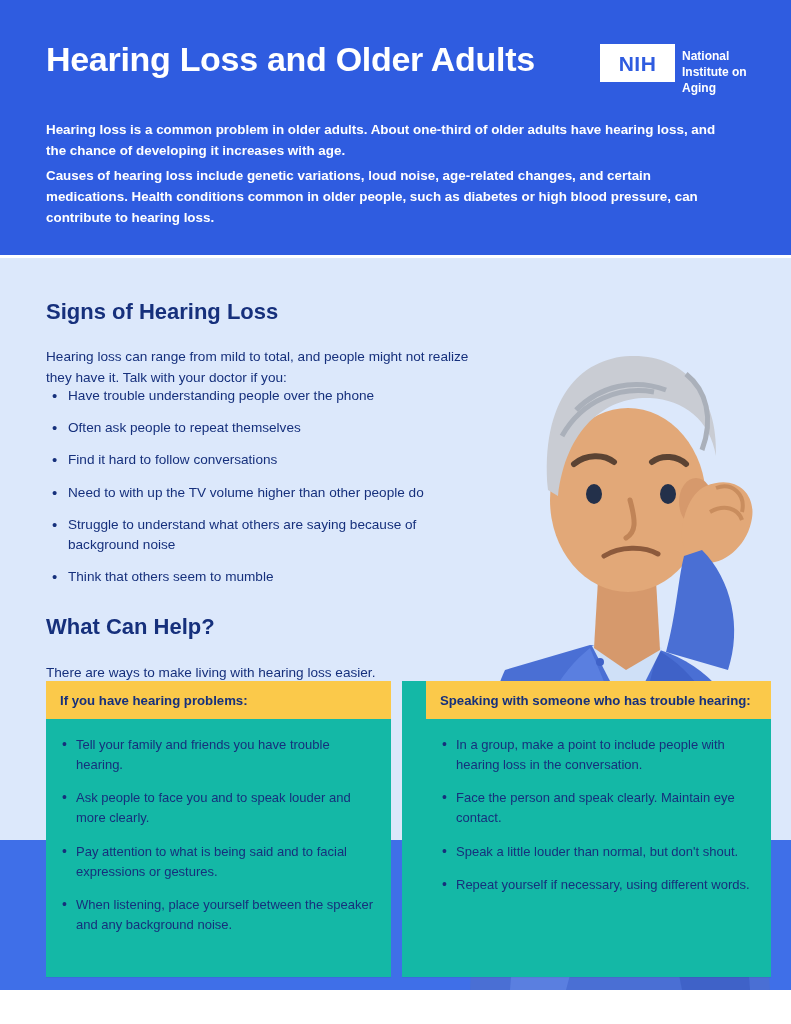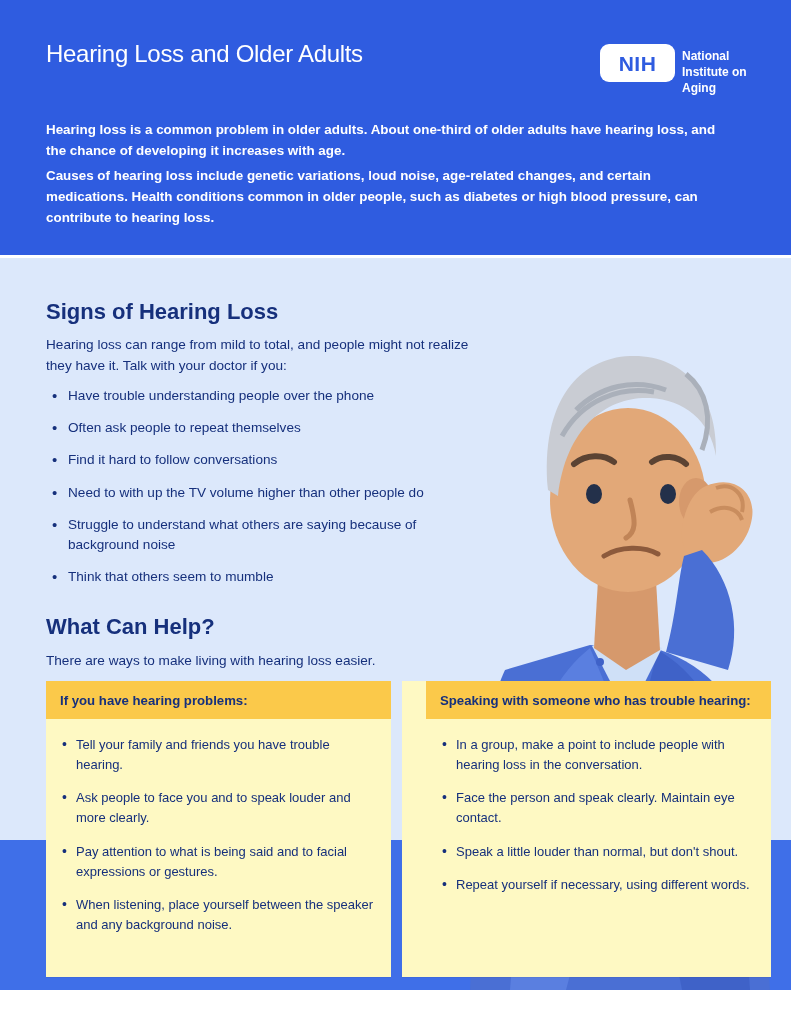--- a/index.html
+++ b/index.html
@@ -28,22 +28,22 @@
     left: 0;
     top: 0;
     width: 791px;
     height: 255px;
     background: #2f5ce0;
   }
   .hero-title {
     position: absolute;
     left: 46px;
     top: 40px;
-    font-size: 24px;
-    font-weight: normal;
+    font-size: 34px;
+    font-weight: bold;
     color: #ffffff;
     letter-spacing: -0.3px;
     white-space: nowrap;
   }
   .nih-logo {
     position: absolute;
     left: 600px;
     top: 42px;
     width: 150px;
     height: 44px;
@@ -51,21 +51,20 @@
   .nih-mark {
     position: absolute;
     left: 0;
     top: 2px;
     width: 75px;
     height: 38px;
     background: #ffffff;
     display: flex;
     align-items: center;
     justify-content: center;
-    border-radius: 9px;
   }
   .nih-mark-text {
     font-size: 21px;
     font-weight: bold;
     color: #2f5ce0;
     letter-spacing: 0.5px;
     line-height: 1;
   }
   .nih-arrow {
     position: absolute;
@@ -147,20 +146,21 @@
   .t-signs { top: 299px; }
   .t-help  { top: 614px; }
 
   .lede {
     position: absolute;
     left: 46px;
     font-size: 13.6px;
     line-height: 1.55;
     color: #16307c;
     width: 430px;
+    margin-top: 12px;
   }
   .lede-signs { top: 334px; }
   .lede-help  { top: 650px; width: 420px; }
 
   .bullets {
     position: absolute;
     left: 46px;
     top: 386px;
     width: 430px;
     margin: 0;
@@ -182,21 +182,21 @@
     top: -1px;
     font-size: 15px;
     color: #16307c;
   }
 
   
   .card {
     position: absolute;
     top: 681px;
     width: 345px;
-    background: #fef9c3;
+    background: #14b8a6;
     box-shadow: 0 1px 0 rgba(0,0,0,0.04);
   }
   .card-left  { left: 46px; height: 296px; }
   .card-right { left: 402px; height: 296px; padding-left: 24px; }
 
   .card-head {
     background: #fbc košice;
   }
   .card-head {
     background: #fbc94a;

